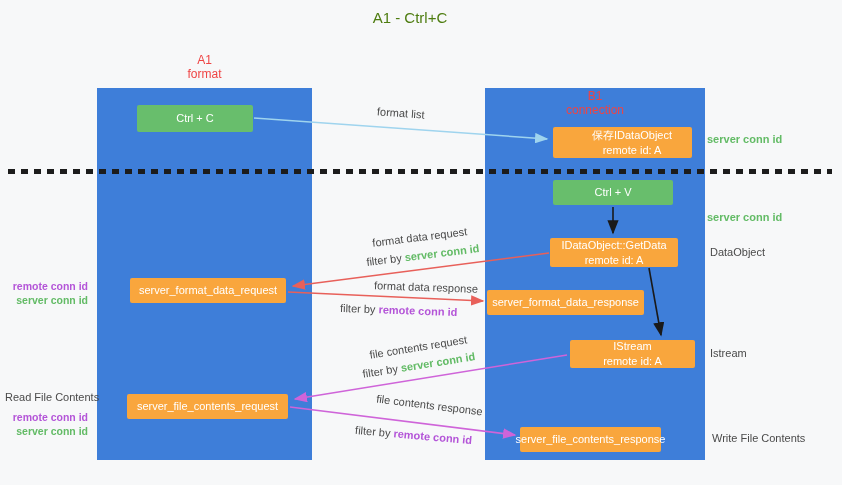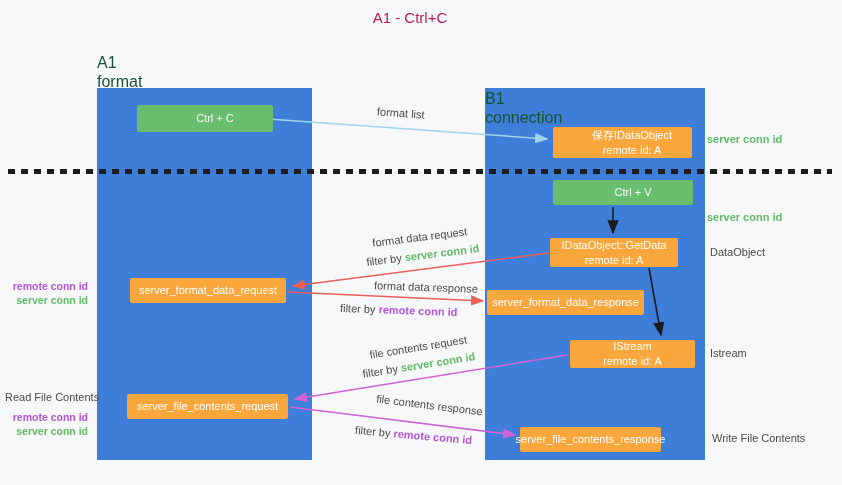--- a/index.html
+++ b/index.html
@@ -1,26 +1,26 @@
 <!DOCTYPE html>
 <html style="--bg: #f7f8f9; --blue: #3e7ed9; --green: #68be6c; --orange: #f9a63d; --tgreen: #63bb66; --tpurple: #b455d8;"><head>
 <meta charset="utf-8">
 <style>
   html,body{margin:0;padding:0;}
   body{font-family:"Liberation Sans", sans-serif; background:#f7f8f9;}
   .canvas{position:relative;width:842px;height:485px;background:var(--bg,#f7f8f9);overflow:hidden;}
-  .title{position:absolute;left:0;top:9px;width:820px;text-align:center;font-size:15px;color:#be185d;line-height:1.25;z-index:3;}
-  .col-header{position:absolute;font-size:16px;color:#14532d;line-height:1.2;z-index:3;}
+  .title{position:absolute;left:0;top:9px;width:820px;text-align:center;font-size:15px;color:#4d7c0f;line-height:1.25;z-index:3;}
+  .col-header{position:absolute;text-align:center;font-size:12px;color:#ef4444;line-height:1.2;z-index:3;}
   .col{position:absolute;background:var(--blue,#3e7ed9);z-index:1;}
   .dotted-line{position:absolute;left:8px;top:169px;width:824px;height:5px;z-index:2;
     background:repeating-linear-gradient(90deg,#1c1c1c 0 7px,transparent 7px 13px);}
   svg.arrows{position:absolute;left:0;top:0;z-index:2;pointer-events:none;}
   .node{position:absolute;display:flex;flex-direction:column;align-items:center;justify-content:center;
     color:#fff;font-size:11px;line-height:1.35;border-radius:2px;z-index:3;text-align:center;white-space:nowrap;}
-  .green{background:var(--green,#68be6c);padding-left:20px;}
+  .green{background:var(--green,#68be6c);}
   .orange{background:var(--orange,#f9a63d);}
   .lbl{position:absolute;font-size:11px;color:#4a4a4a;white-space:nowrap;z-index:3;}
   .green-text{color:var(--tgreen,#63bb66);font-weight:bold;}
   .purple-text{color:var(--tpurple,#b455d8);font-weight:bold;}
   .side-annot{position:absolute;left:6px;width:82px;text-align:right;font-size:10.5px;line-height:1.35;z-index:3;white-space:nowrap;}
 </style>
 </head>
 <body>
 
 <div class="canvas">

